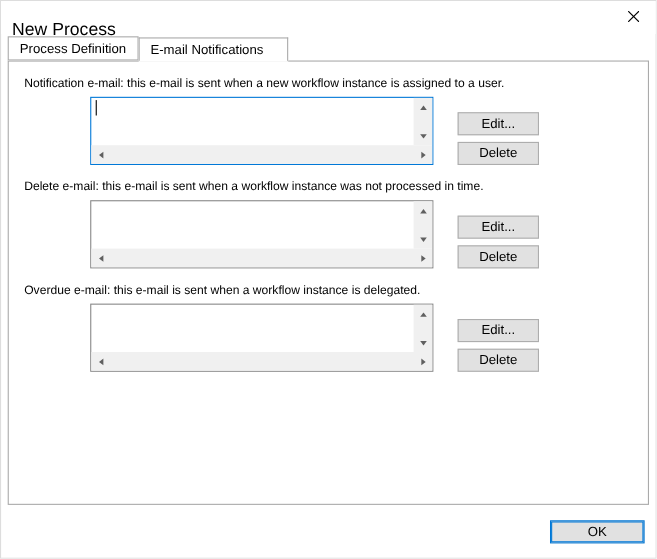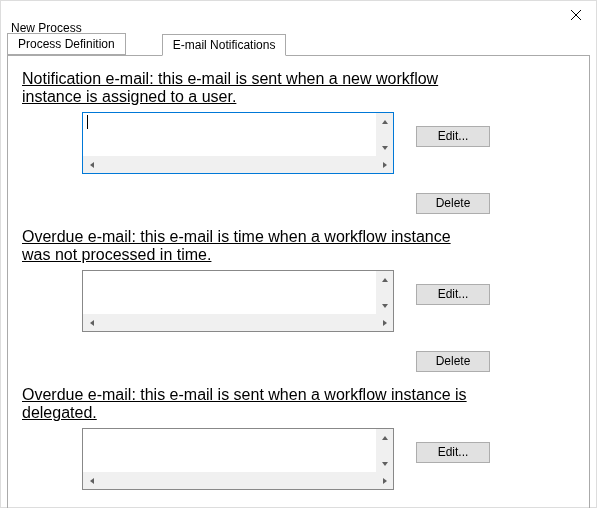--- a/index.html
+++ b/index.html
@@ -25,21 +25,21 @@
   }
   .titlebar {
     height: 30px;
     display: flex;
     align-items: center;
     padding: 0 0 0 10px;
     justify-content: space-between;
     background: #fff;
   }
   .titlebar .title {
-    font-size: 12px;
+    font-size: 16px;
     margin-top: 24px;
   }
   .titlebar .close {
     width: 40px;
     height: 28px;
     display: flex;
     align-items: center;
     justify-content: center;
     cursor: default;
   }
@@ -49,60 +49,58 @@
     stroke: #000;
     stroke-width: 1;
   }
   .tabstrip {
     display: flex;
     align-items: flex-end;
     padding-left: 6px;
     margin-top: 2px;
     position: relative;
     z-index: 2;
-    gap: 36px;
   }
   .tab {
     padding: 3px 10px 3px 10px;
     border: 1px solid #aaa;
     background: #fff;
     margin-right: 0;
     position: relative;
     font-size: 12px;
     cursor: default;
   }
   .tab.inactive {
     background: #fff;
     border-bottom: 1px solid #aaa;
     top: 0;
   }
   .tab.active {
     background: #fff;
     border-bottom: 1px solid #fff;
     top: 1px;
     padding-left: 10px;
-    padding-right: 10px;
+    padding-right: 22px;
   }
   .tabcontent {
     border: 1px solid #aaa;
     margin: 0 6px 6px 6px;
     flex: 1;
     padding: 14px 14px 10px 14px;
     position: relative;
     top: 0;
     z-index: 1;
   }
   .section {
     margin-bottom: 8px;
   }
   .desc {
-    font-size: 16px;
+    font-size: 11px;
     margin-bottom: 6px;
     max-width: 450px;
-    text-decoration: underline;
   }
   .row {
     display: flex;
     align-items: flex-start;
   }
   .textarea-wrap {
     width: 312px;
     height: 62px;
     margin-left: 60px;
     border: 1px solid #888;
@@ -173,21 +171,20 @@
     display: flex;
     align-items: center;
     justify-content: center;
   }
   .btncol {
     margin-left: 22px;
     display: flex;
     flex-direction: column;
     width: 74px;
     padding-top: 14px;
-    gap: 40px;
   }
   .btn {
     height: 21px;
     border: 1px solid #adadad;
     background: #e1e1e1;
     font-size: 12px;
     font-family: inherit;
     text-align: center;
     line-height: 19px;
     margin-bottom: 6px;
@@ -272,21 +269,21 @@
           </div>
         </div>
         <div class="btncol">
           <div class="btn">Edit...</div>
           <div class="btn">Delete</div>
         </div>
       </div>
     </div>
 
     <div class="section">
-      <div class="desc">Overdue e-mail: this e-mail is time when a workflow instance was not processed in time.</div>
+      <div class="desc">Delete e-mail: this e-mail is sent when a workflow instance was not processed in time.</div>
       <div class="row">
         <div class="textarea-wrap">
           <div class="ta-main">
             <div class="ta-input"></div>
             <div class="ta-vscroll">
               <div class="arrow">
                   <svg viewBox="0 0 8 8">
                     <polygon points="4,2 7,6 1,6"></polygon>
                   </svg>
                 </div>

